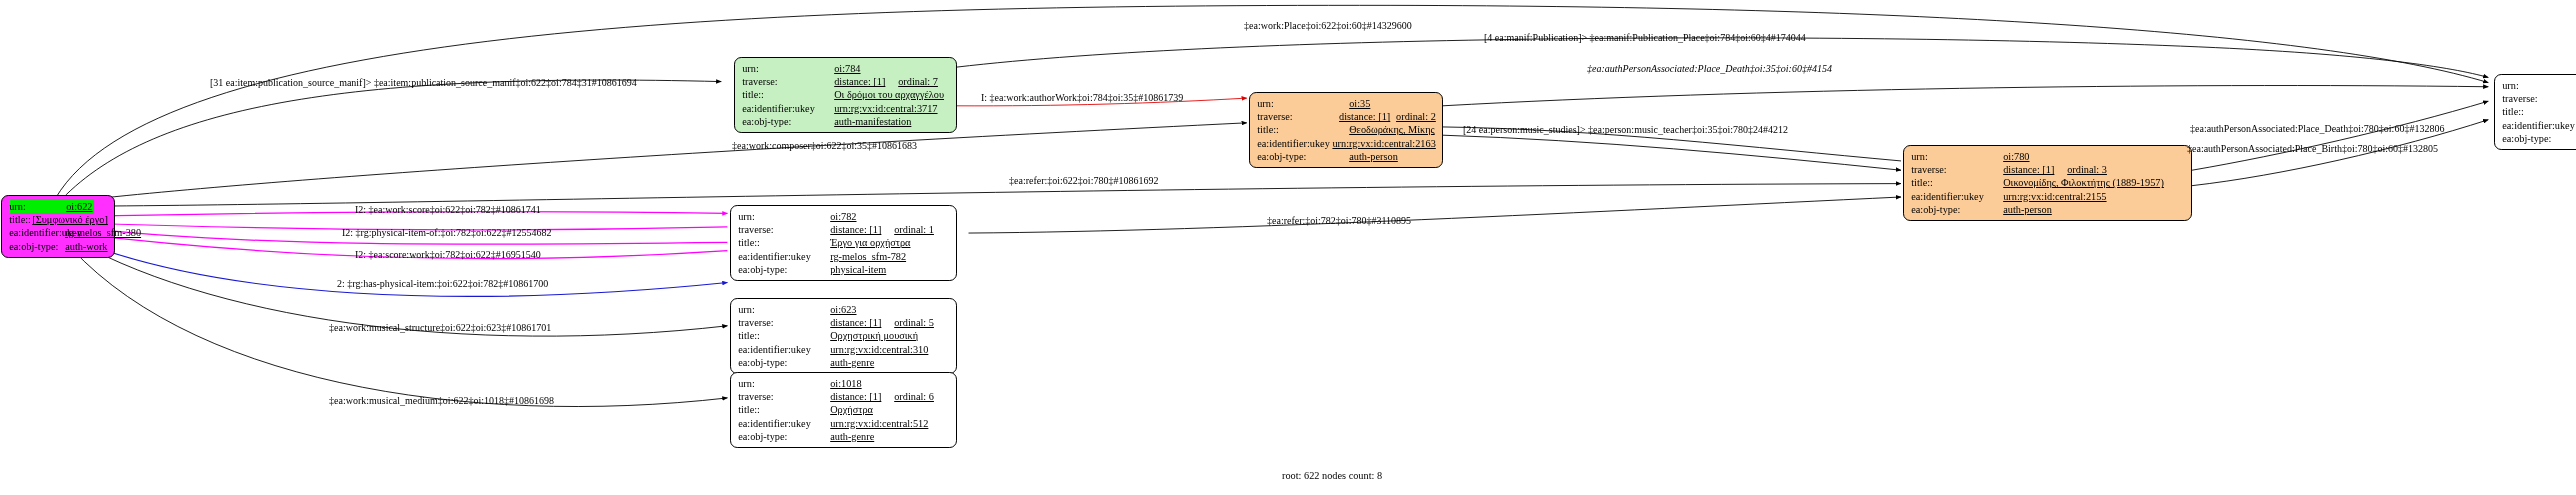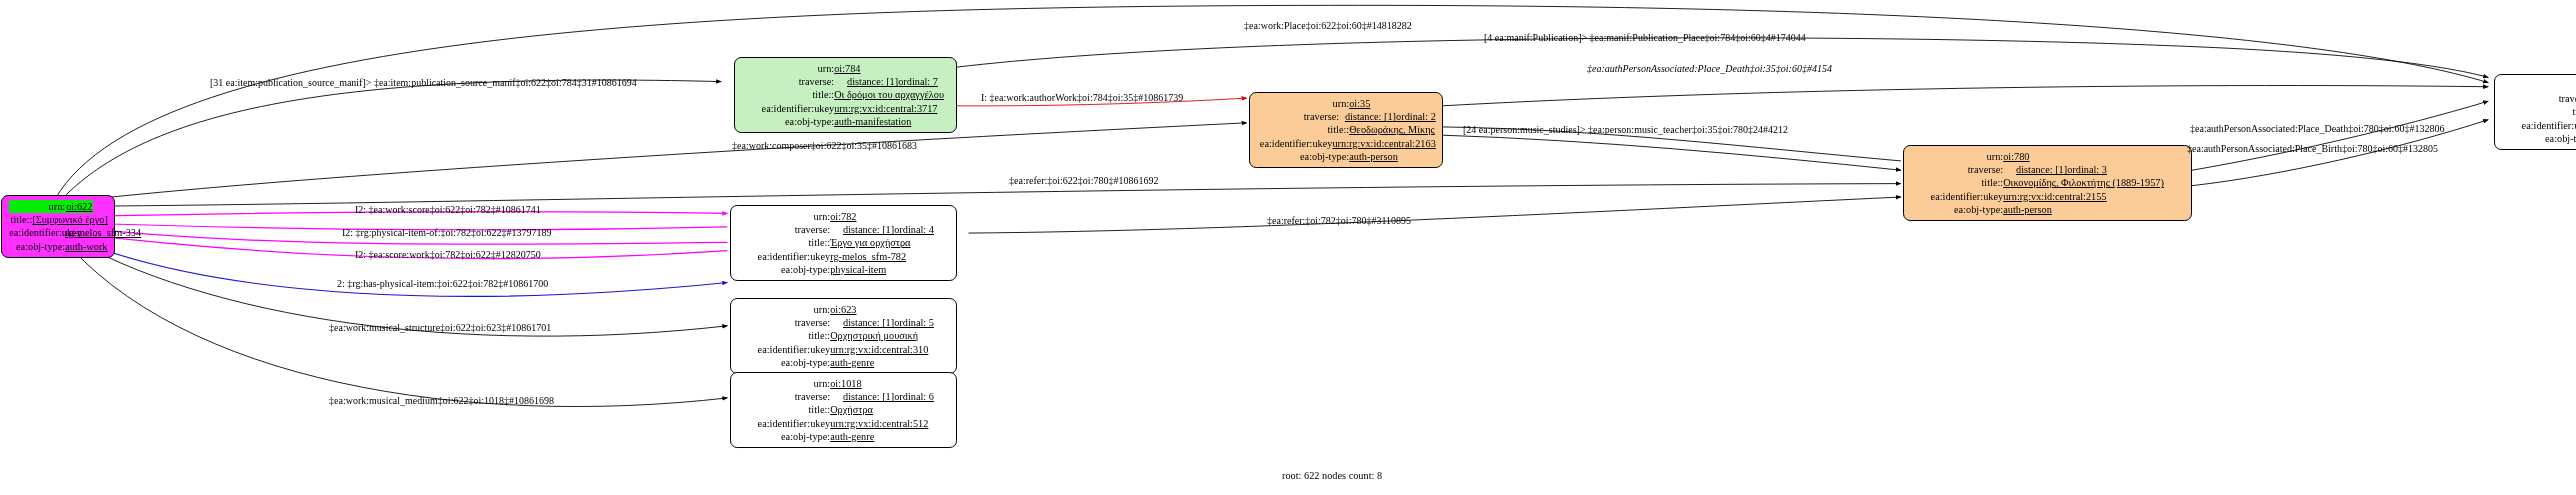--- a/index.html
+++ b/index.html
@@ -7,21 +7,21 @@
   #canvas{position:relative;width:2751px;height:496px;background:#ffffff;overflow:hidden;}
   svg.edges{position:absolute;left:0;top:0;width:2751px;height:496px;pointer-events:none;}
 
   .node{position:absolute;border:0.8px solid #000;border-radius:7.2px;box-sizing:border-box;
         background:#ffffff;padding:3.6px 6.2px 3.6px 7.2px;}
   .node.green{background:#c6f0c2;}
   .node.orange{background:#fbcb98;}
   .node.magenta{background:#ff30ff;}
   .node.white{background:#ffffff;}
 
-  .row{display:flex;align-items:baseline;line-height:1.30;white-space:nowrap;text-align:right;}
+  .row{display:flex;align-items:baseline;line-height:1.30;white-space:nowrap;}
   .k{display:inline-block;font-size:10.3px;color:#000;}
   .v{display:inline-block;font-size:10.3px;color:#000;text-decoration:underline;}
   .row.hl .k,.row.hl .v{background:#00ee00;}
   .row.hl .k{padding-right:1px;}
 
   .elabel{position:absolute;font-size:10px;color:#000;white-space:nowrap;
           font-family:"Liberation Serif","DejaVu Serif",serif;background:transparent;}
   .footer{position:absolute;font-size:10.3px;color:#000;white-space:nowrap;}
 </style>
 </head>
@@ -91,21 +91,21 @@
     <div class="row hl">
       <span class="k" style="width:56px">urn:</span>
       <span class="v">oi:622</span>
     </div>
     <div class="row">
       <span class="k" style="width:56px">title::</span>
       <span class="v">[Συμφωνικό έργο]</span>
     </div>
     <div class="row">
       <span class="k" style="width:56px">ea:identifier:ukey</span>
-      <span class="v">rg-melos_sfm-334</span>
+      <span class="v">rg-melos_sfm-380</span>
     </div>
     <div class="row">
       <span class="k" style="width:56px">ea:obj-type:</span>
       <span class="v">auth-work</span>
     </div>
   </div>
 
   <div class="node green" style="left:734px;top:57px;width:223px;">
     <div class="row">
       <span class="k" style="width:92px">urn:</span>
@@ -202,21 +202,21 @@
   </div>
 
   <div class="node white" style="left:730px;top:205px;width:227px;">
     <div class="row">
       <span class="k" style="width:92px">urn:</span>
       <span class="v">oi:782</span>
     </div>
     <div class="row">
       <span class="k" style="width:92px">traverse:</span>
       <span class="v" style="width:64px">distance: [1]</span>
-      <span class="v">ordinal: 4</span>
+      <span class="v">ordinal: 1</span>
     </div>
     <div class="row">
       <span class="k" style="width:92px">title::</span>
       <span class="v">Έργο για ορχήστρα</span>
     </div>
     <div class="row">
       <span class="k" style="width:92px">ea:identifier:ukey</span>
       <span class="v">rg-melos_sfm-782</span>
     </div>
     <div class="row">
@@ -266,21 +266,21 @@
     <div class="row">
       <span class="k" style="width:92px">ea:identifier:ukey</span>
       <span class="v">urn:rg:vx:id:central:512</span>
     </div>
     <div class="row">
       <span class="k" style="width:92px">ea:obj-type:</span>
       <span class="v">auth-genre</span>
     </div>
   </div>
 
-  <div class="elabel" style="left:1244px;top:19.6px;">‡ea:work:Place‡oi:622‡oi:60‡#14818282</div>
+  <div class="elabel" style="left:1244px;top:19.6px;">‡ea:work:Place‡oi:622‡oi:60‡#14329600</div>
 
   <div class="elabel" style="left:210px;top:77px;">[31 ea:item:publication_source_manif]&gt; ‡ea:item:publication_source_manif‡oi:622‡oi:784‡31#10861694</div>
 
   <div class="elabel" style="left:1484px;top:32px;">[4 ea:manif:Publication]&gt; ‡ea:manif:Publication_Place‡oi:784‡oi:60‡4#174044</div>
 
   <div class="elabel" style="left:981px;top:92px;">I: ‡ea:work:authorWork‡oi:784‡oi:35‡#10861739</div>
 
   <div class="elabel" style="left:1587px;top:63px;font-style:italic;">‡ea:authPersonAssociated:Place_Death‡oi:35‡oi:60‡#4154</div>
 
   <div class="elabel" style="left:1463px;top:124px;">[24 ea:person:music_studies]&gt; ‡ea:person:music_teacher‡oi:35‡oi:780‡24#4212</div>
@@ -290,23 +290,23 @@
   <div class="elabel" style="left:2187px;top:143px;">‡ea:authPersonAssociated:Place_Birth‡oi:780‡oi:60‡#132805</div>
 
   <div class="elabel" style="left:732px;top:140px;">‡ea:work:composer‡oi:622‡oi:35‡#10861683</div>
 
   <div class="elabel" style="left:1009px;top:175px;">‡ea:refer:‡oi:622‡oi:780‡#10861692</div>
 
   <div class="elabel" style="left:1267px;top:215px;">‡ea:refer:‡oi:782‡oi:780‡#3110895</div>
 
   <div class="elabel" style="left:355px;top:204px;">I2: ‡ea:work:score‡oi:622‡oi:782‡#10861741</div>
 
-  <div class="elabel" style="left:342px;top:227px;">I2: ‡rg:physical-item-of:‡oi:782‡oi:622‡#13797189</div>
-
-  <div class="elabel" style="left:355px;top:249px;">I2: ‡ea:score:work‡oi:782‡oi:622‡#12820750</div>
+  <div class="elabel" style="left:342px;top:227px;">I2: ‡rg:physical-item-of:‡oi:782‡oi:622‡#12554682</div>
+
+  <div class="elabel" style="left:355px;top:249px;">I2: ‡ea:score:work‡oi:782‡oi:622‡#16951540</div>
 
   <div class="elabel" style="left:337px;top:278px;">2: ‡rg:has-physical-item:‡oi:622‡oi:782‡#10861700</div>
 
   <div class="elabel" style="left:329px;top:322px;">‡ea:work:musical_structure‡oi:622‡oi:623‡#10861701</div>
 
   <div class="elabel" style="left:329px;top:395px;">‡ea:work:musical_medium‡oi:622‡oi:1018‡#10861698</div>
 
   <div class="footer" style="left:1282px;top:470px;text-align:right;">root: 622 nodes count: 8</div>
 
 </div>

